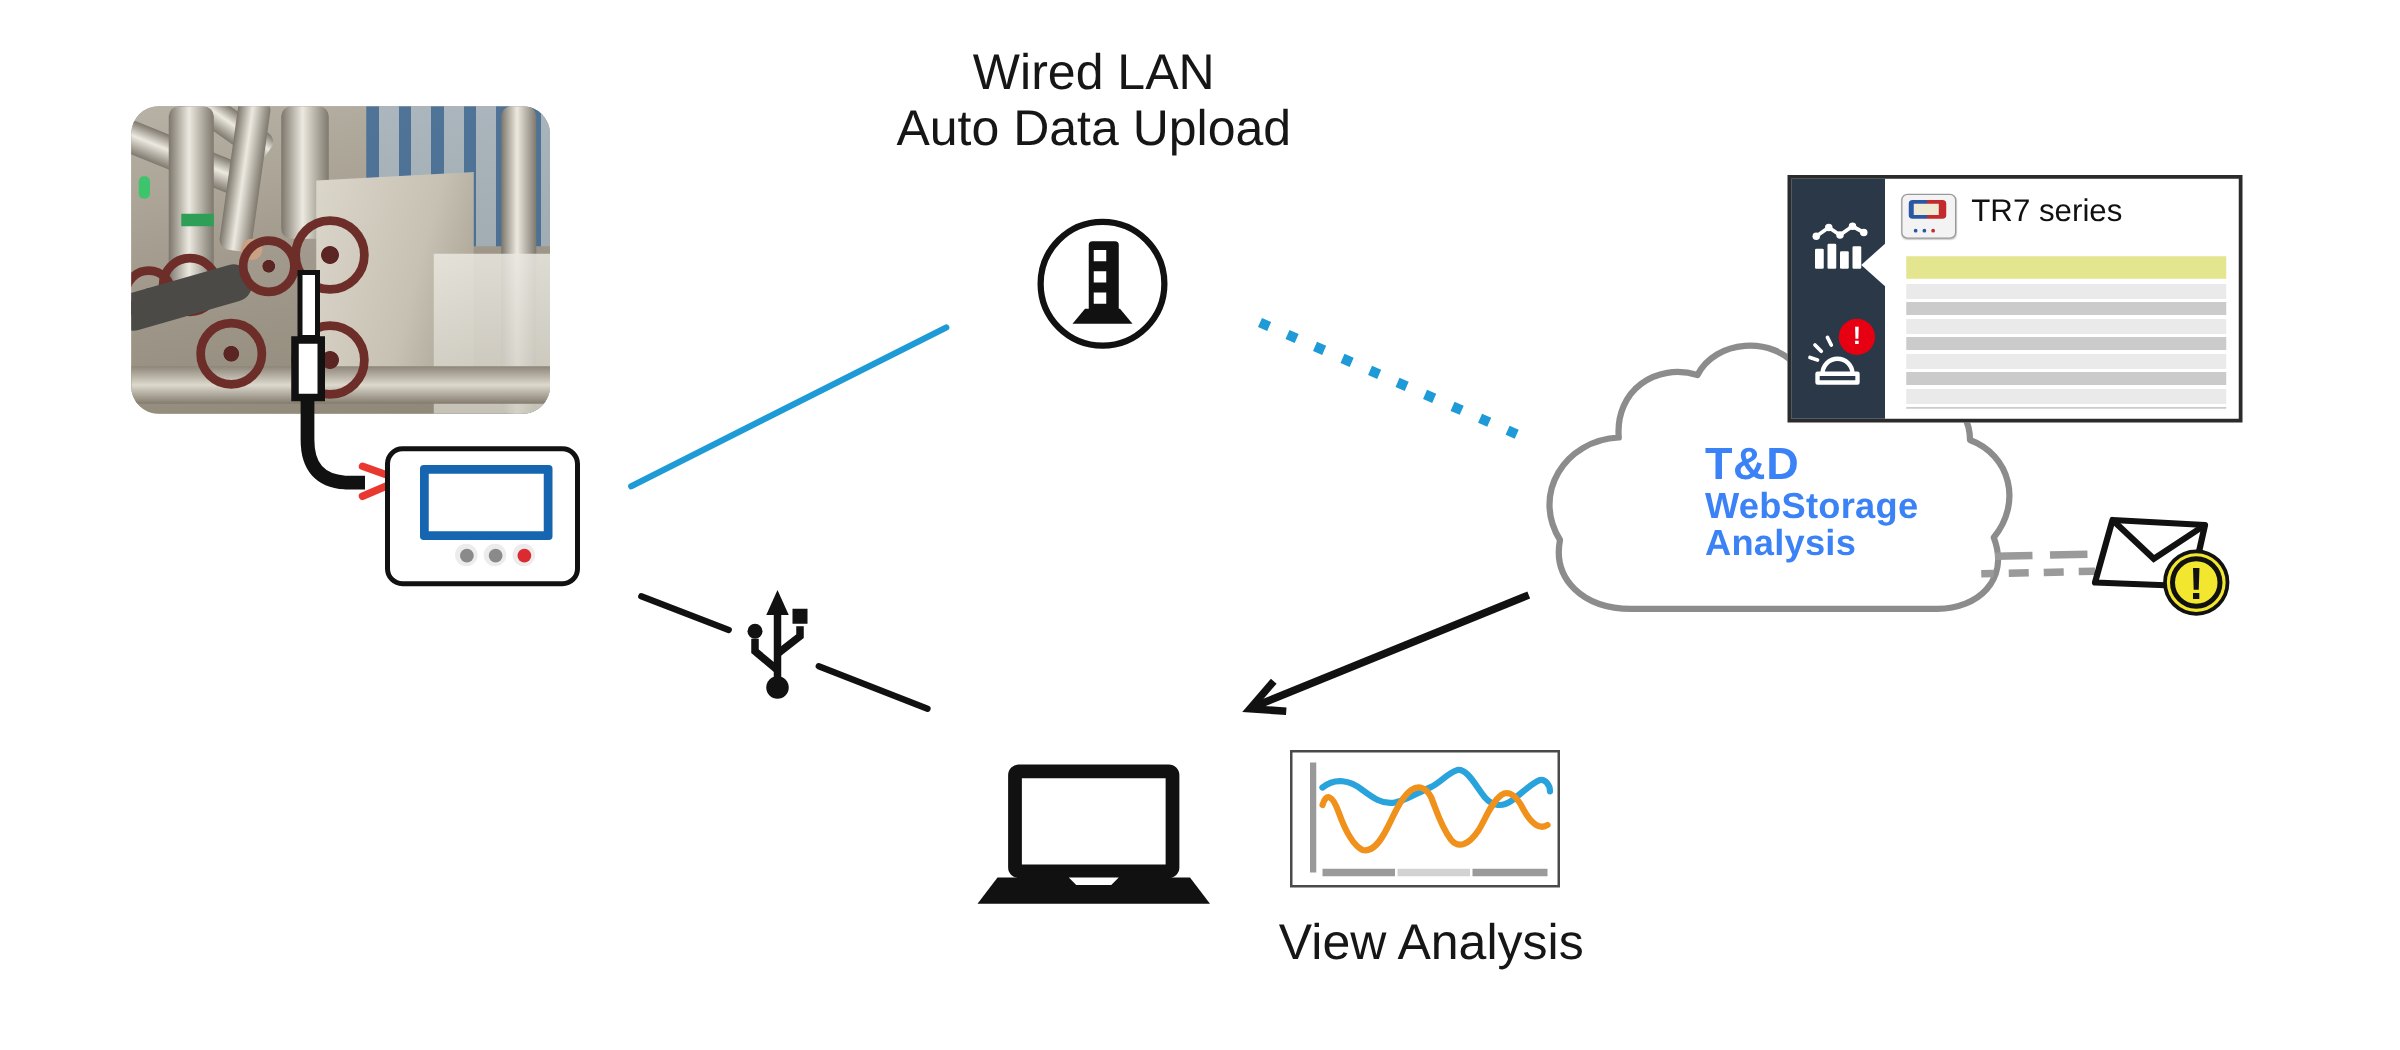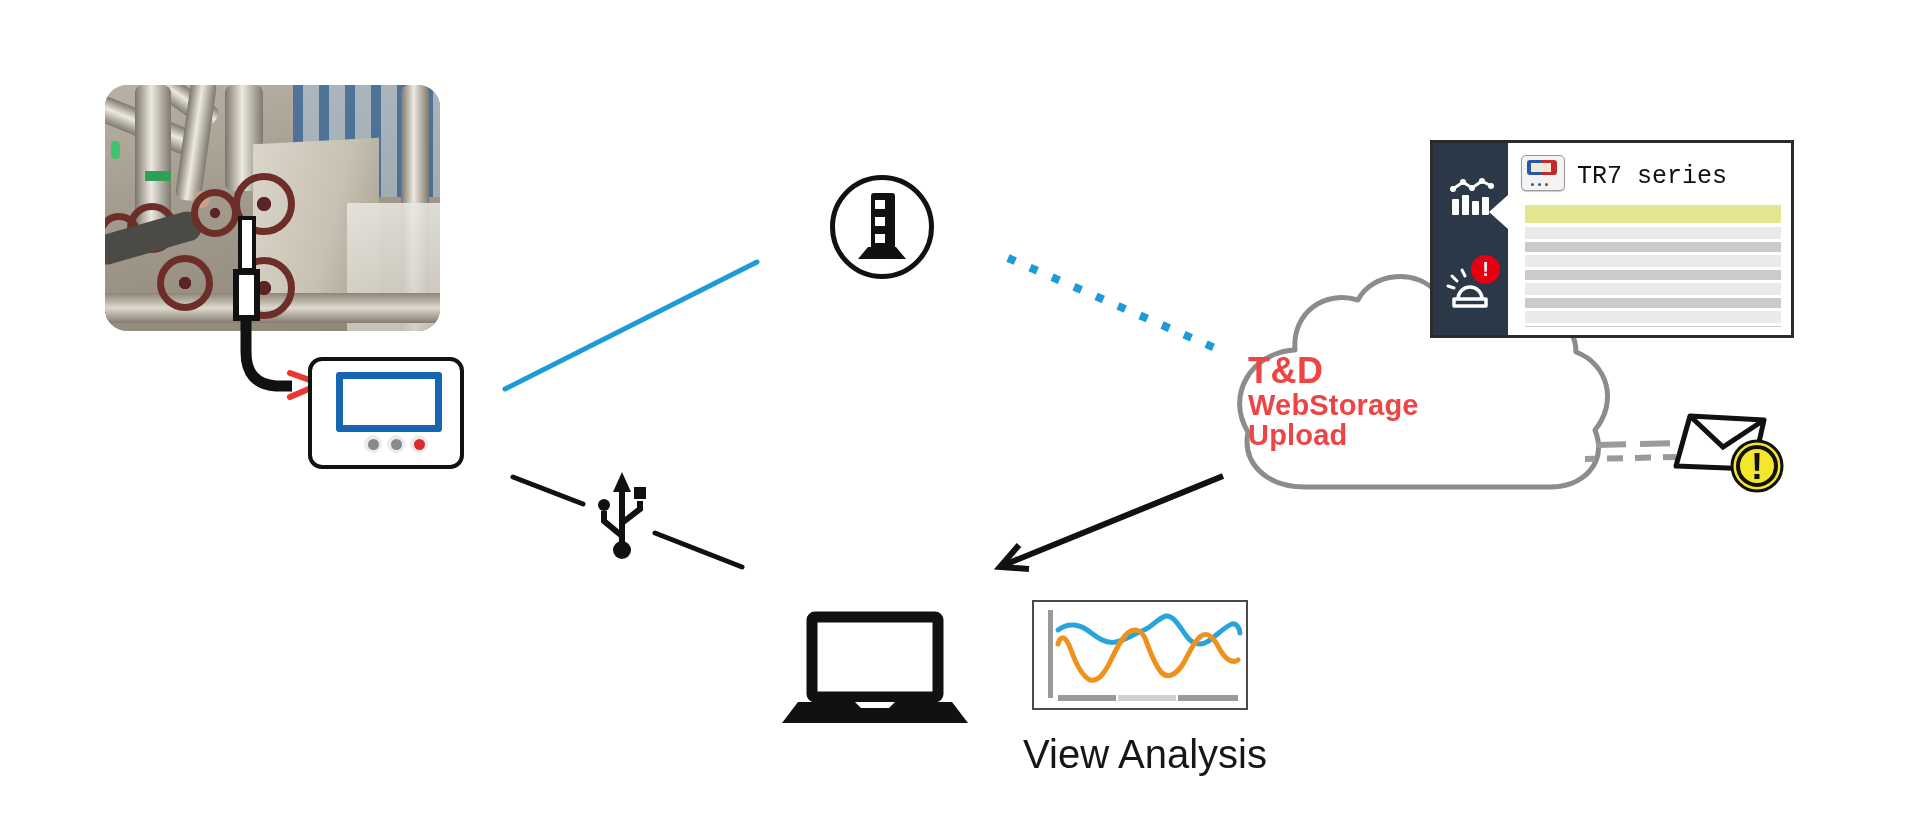--- a/index.html
+++ b/index.html
@@ -4,21 +4,21 @@
 <style>
   html,body{margin:0;padding:0;background:#fff;}
   .canvas{position:relative;width:1920px;height:840px;background:#fff;overflow:hidden;
           font-family:"Liberation Sans",sans-serif;color:#161616;}
 
   
   .title{position:absolute;text-align:center;font-size:40px;line-height:1.12;color:#161616;z-index:6;}
   .wired-lan{left:600px;top:36px;width:550px;}
   .alert-title{left:1408px;top:60px;width:400px;}
   .analysis-title{left:995px;top:732px;width:300px;}
-  .cloud-label{position:absolute;left:1248px;top:352px;z-index:6;font-weight:800;color:#ef4444;line-height:1.05;}
+  .cloud-label{position:absolute;left:1364px;top:352px;z-index:6;font-weight:800;color:#3b82f6;line-height:1.05;}
   .cloud-label .l1{font-size:36px;letter-spacing:.5px;}
   .cloud-label .l2,.cloud-label .l3{font-size:29px;letter-spacing:.2px;}
 
   
   .photo{position:absolute;left:105px;top:85px;width:335px;height:246px;border-radius:22px;
          overflow:hidden;z-index:1;background:#a89f91;}
   .photo *{position:absolute;}
   .ph-base{inset:0;background:linear-gradient(170deg,#b7b2a6 0%,#a29a8c 45%,#8e8677 100%);}
   .ph-girders{left:188px;top:0;width:147px;height:112px;
         background:repeating-linear-gradient(90deg,rgba(62,106,150,.85) 0 10px,rgba(165,190,214,.55) 10px 26px);}
@@ -73,21 +73,21 @@
   .alert-panel{position:absolute;left:1430px;top:140px;width:364px;height:198px;background:#fff;
           border:3px solid #2b2b2b;box-sizing:border-box;z-index:4;}
   .panel-sidebar{position:absolute;left:0;top:0;width:75px;height:100%;background:#2A3847;}
   .sidebar-notch{position:absolute;right:0;top:52px;width:0;height:0;
           border-top:17px solid transparent;border-bottom:17px solid transparent;border-right:19px solid #fff;}
   .sb-graph{position:absolute;left:14px;top:30px;}
   .sb-alarm{position:absolute;left:12px;top:118px;}
   .alarm-badge{position:absolute;left:38px;top:112px;width:29px;height:29px;border-radius:50%;
           background:#E60012;color:#fff;font-weight:bold;font-size:20px;display:flex;
           align-items:center;justify-content:center;}
-  .tr7-row{position:absolute;left:88px;top:12px;display:flex;align-items:flex-end;gap:12px;font-family:Liberation Mono, monospace;}
+  .tr7-row{position:absolute;left:88px;top:12px;display:flex;align-items:flex-start;gap:12px;}
   .tr7-icon{position:relative;width:42px;height:34px;background:#f3f3f3;border:1px solid #999;
           border-radius:5px;box-shadow:0 1px 1px rgba(0,0,0,.2);}
   .tr7-screen{position:absolute;left:5px;top:4px;width:30px;height:15px;border-radius:3px;
           background:linear-gradient(90deg,#2A57A5 0 50%,#C22A2D 50% 100%);}
   .tr7-screen-inner{position:absolute;left:4px;top:3px;right:6px;bottom:3px;background:#EFEAD3;}
   .tr7-dots{position:absolute;left:9px;bottom:4px;display:flex;gap:4px;}
   .tr7-dots i{width:3px;height:3px;border-radius:50%;display:block;}
   .tr7-label{font-size:25px;color:#111;}
   .panel-table{position:absolute;left:92px;top:62px;width:256px;height:122px;}
   .table-header{height:18px;background:#E3E58F;margin-bottom:4px;}
@@ -207,26 +207,30 @@
   <div class="lan-badge">
     <svg width="84" height="84" viewBox="0 0 84 84">
       <rect x="31" y="8" width="24" height="58" rx="3" fill="#111"></rect>
       <rect x="35" y="15" width="10" height="9" fill="#fff"></rect>
       <rect x="35" y="32" width="10" height="9" fill="#fff"></rect>
       <rect x="35" y="49" width="10" height="9" fill="#fff"></rect>
       <polygon points="18,74 66,74 56,62 28,62" fill="#111"></polygon>
     </svg>
   </div>
 
+  <div class="title wired-lan">
+    <span style="display:block">Wired LAN</span>
+    <span style="display:block">Auto Data Upload</span>
+  </div>
   <div class="title analysis-title">View Analysis</div>
 
   <div class="cloud-label">
     <div class="l1">T&amp;D</div>
     <div class="l2">WebStorage</div>
-    <div class="l3">Upload</div>
+    <div class="l3">Analysis</div>
   </div>
 
   <div class="alert-panel">
     <div class="panel-sidebar">
       <div class="sidebar-notch"></div>
       <svg class="sb-graph" width="48" height="44" viewBox="0 0 48 44">
         <g fill="#fff">
           <rect x="5" y="26" width="7" height="16" rx="1"></rect>
           <rect x="15" y="22" width="7" height="20" rx="1"></rect>
           <rect x="25" y="28" width="7" height="14" rx="1"></rect>

